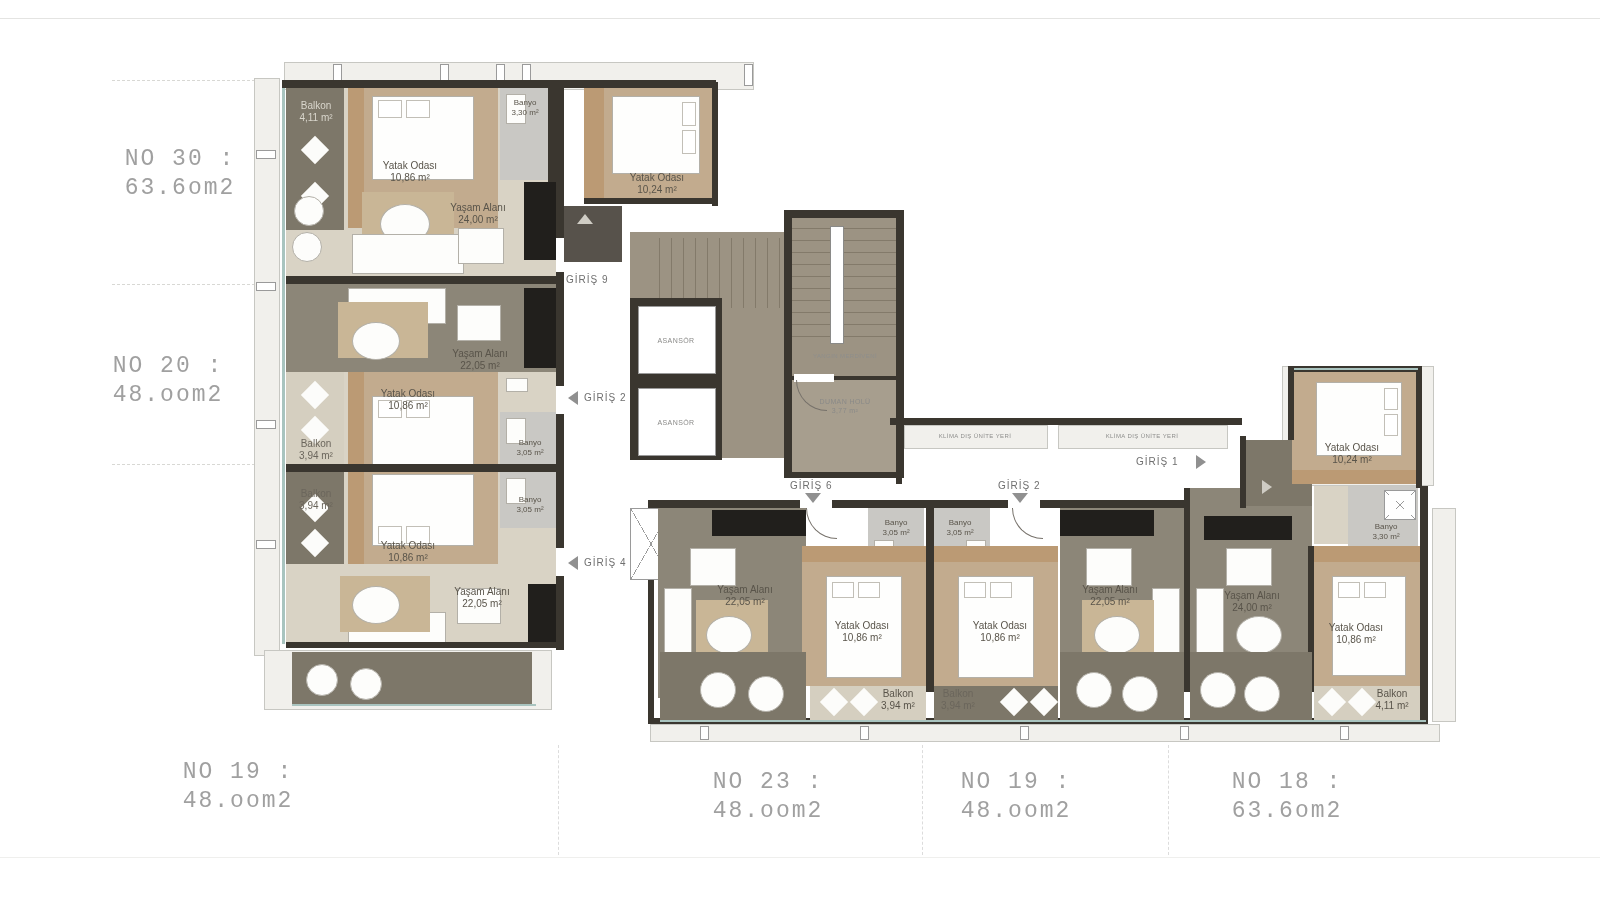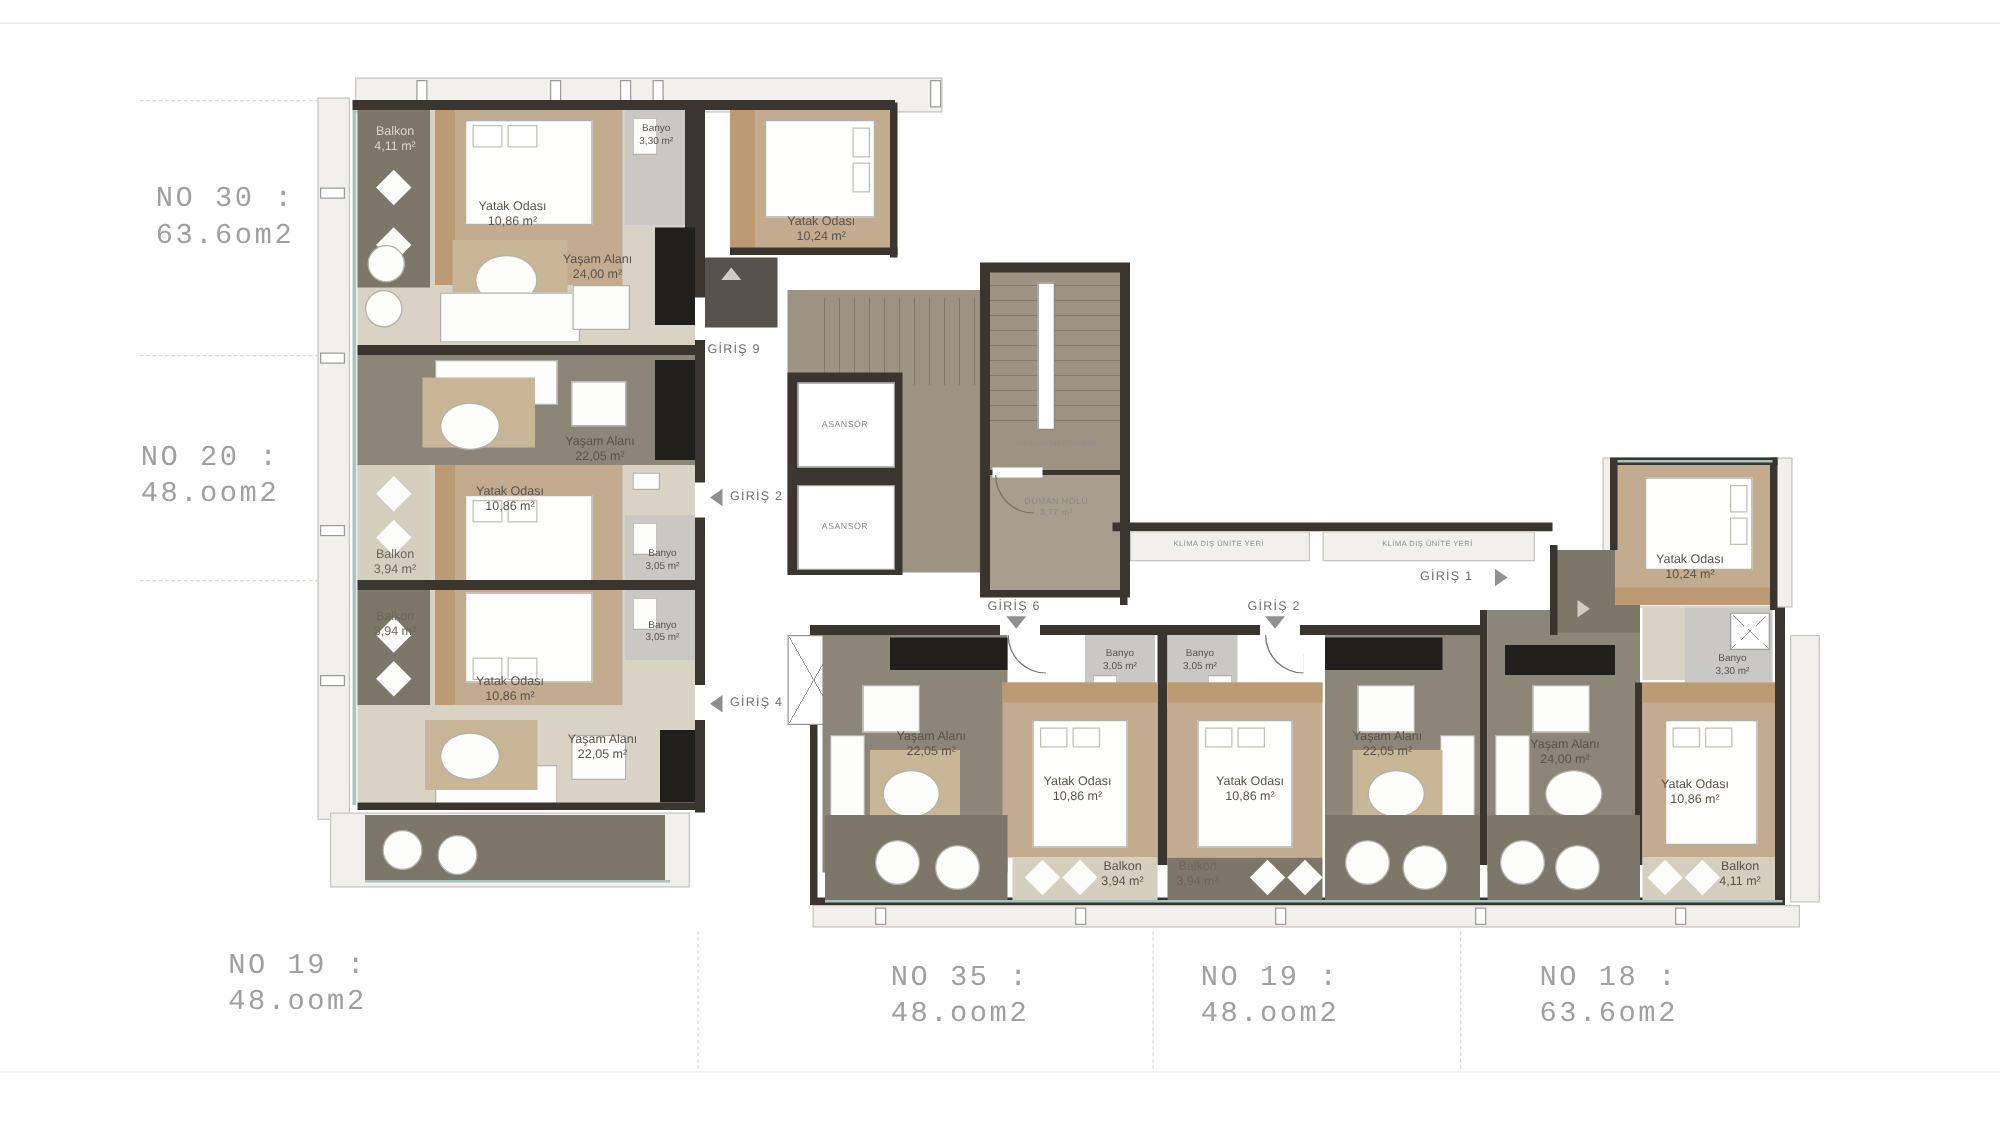--- a/index.html
+++ b/index.html
@@ -421,21 +421,21 @@
     </div>
   <div class="unit" style="left:168px;top:352px;">
     <span>NO 20 :</span>
       <span>48.oom2</span>
     </div>
   <div class="unit" style="left:238px;top:758px;">
     <span>NO 19 :</span>
       <span>48.oom2</span>
     </div>
   <div class="unit" style="left:768px;top:768px;">
-    <span>NO 35 :</span>
+    <span>NO 23 :</span>
       <span>48.oom2</span>
     </div>
   <div class="unit" style="left:1016px;top:768px;">
     <span>NO 19 :</span>
       <span>48.oom2</span>
     </div>
   <div class="unit" style="left:1287px;top:768px;">
     <span>NO 18 :</span>
       <span>63.6om2</span>
     </div>

